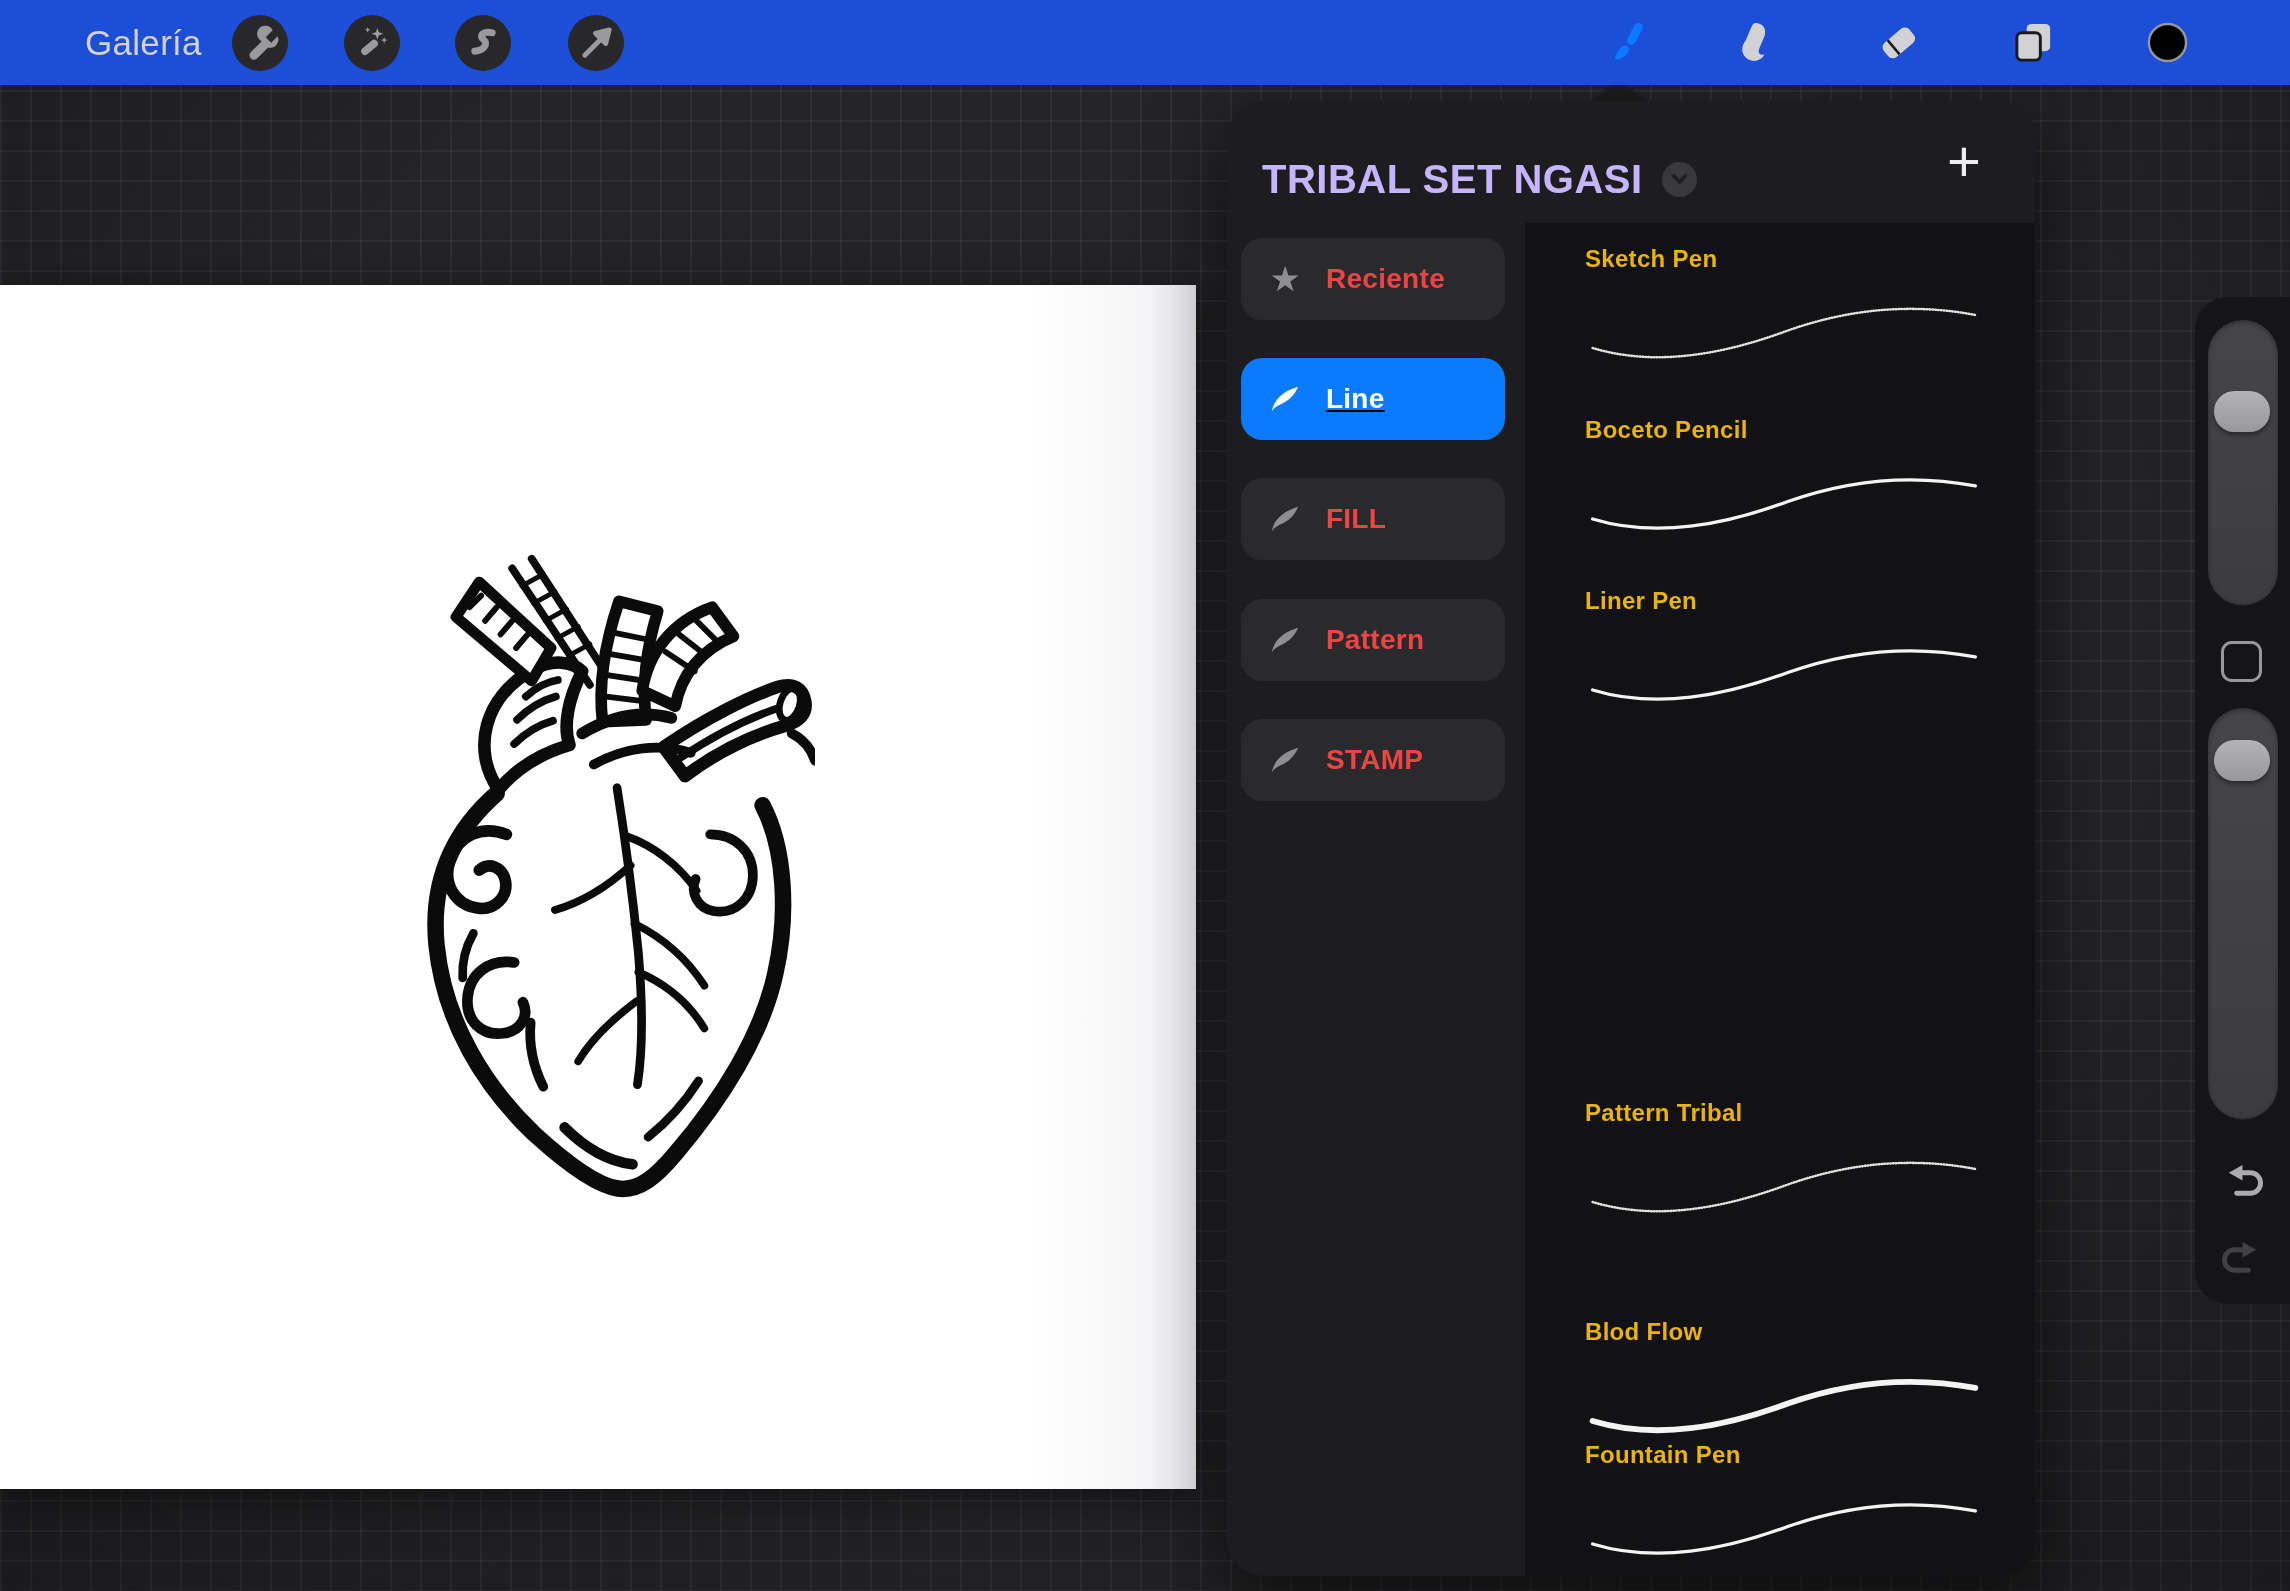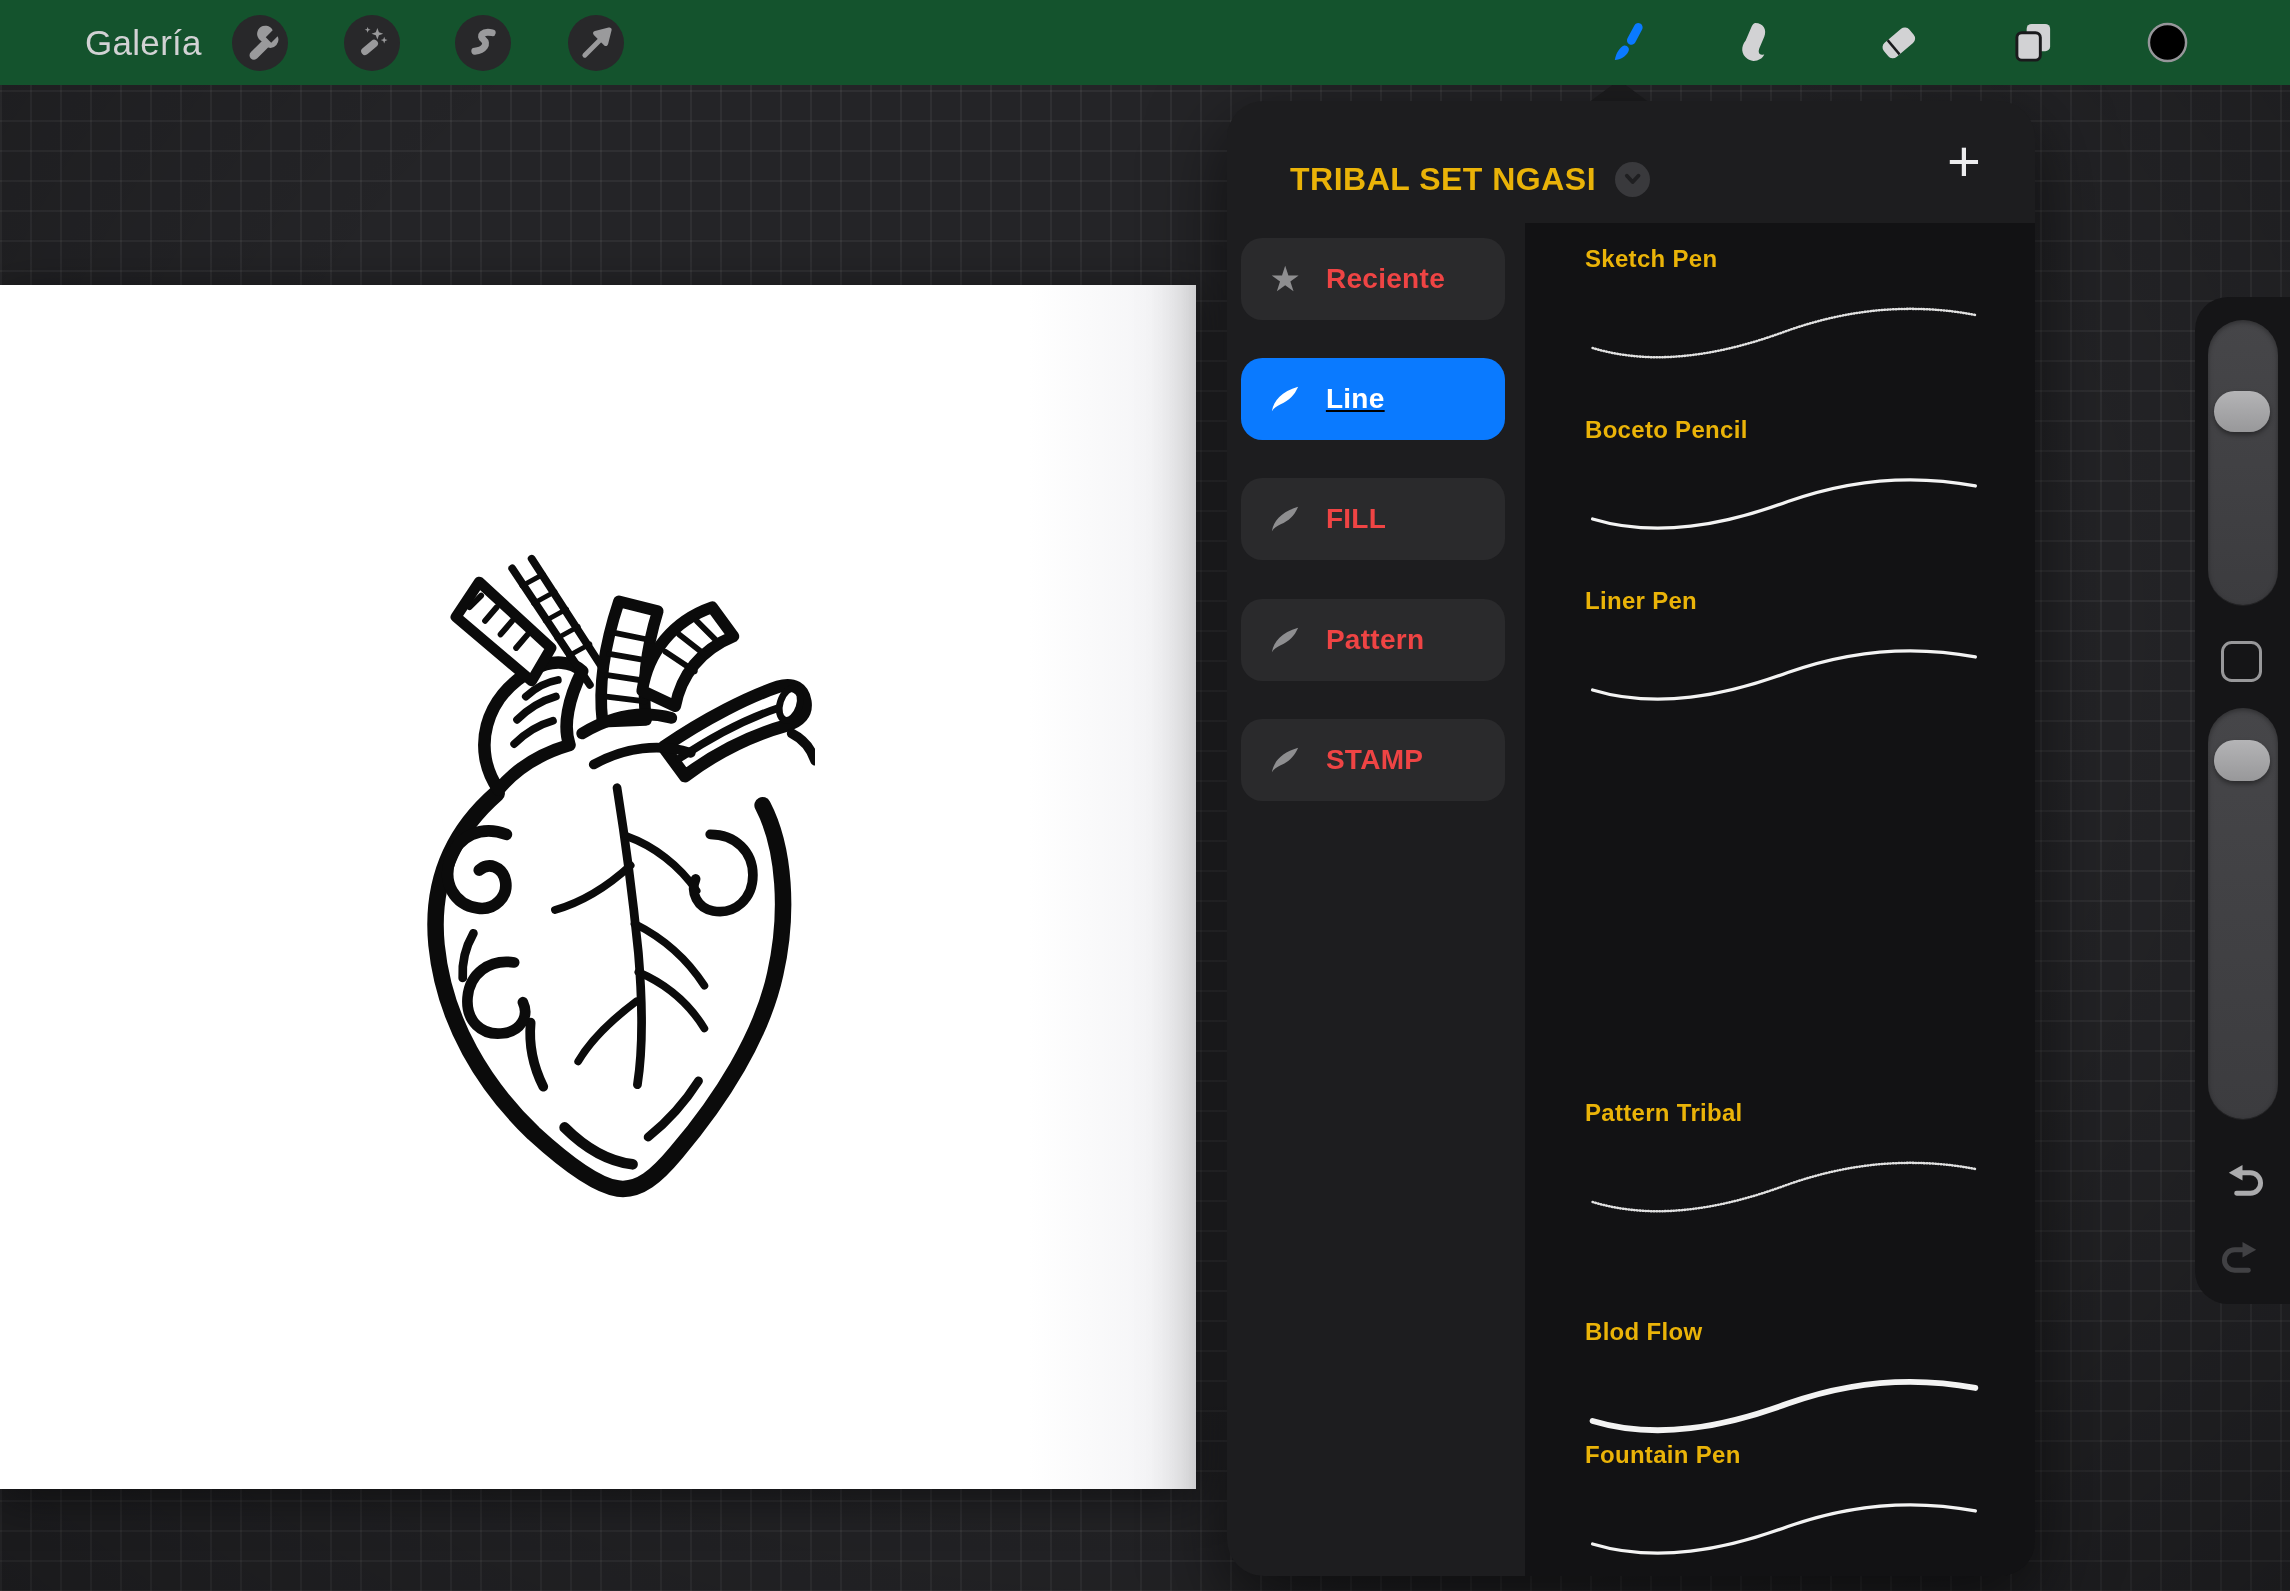--- a/index.html
+++ b/index.html
@@ -17,21 +17,21 @@
       linear-gradient(90deg, rgba(255,255,255,.05) 1.9px, transparent 1.9px);
     background-size:30px 30px;
   }
   .desk-vignette{
     position:absolute;left:0;top:0;width:2290px;height:1591px;
     background:radial-gradient(ellipse at 50% 40%, rgba(0,0,0,0) 55%, rgba(0,0,0,.28) 100%);
   }
   
   .topbar{
     position:absolute;left:0;top:0;width:2290px;height:85px;
-    background:#14532d;z-index:20;
+    background:#1d4ed8;z-index:20;
   }
   .gallery-label{
     position:absolute;left:85px;top:0;height:85px;display:flex;align-items:center;
     color:#d2d2d4;font-size:35px;font-weight:400;letter-spacing:0.3px;
   }
   .tool-circle{
     position:absolute;top:14.6px;width:56px;height:56px;border-radius:50%;
     background:#28282a;display:flex;align-items:center;justify-content:center;
   }
   .ticon{display:block;}
@@ -52,21 +52,21 @@
   }
   .panel-notch{
     position:absolute;left:1588px;top:80px;width:0;height:0;z-index:15;
     border-left:31px solid transparent;border-right:31px solid transparent;
     border-bottom:23px solid #1d1d1f;
   }
   .panel-header{
     position:absolute;left:35px;top:43px;height:70px;display:flex;align-items:center;z-index:3;
   }
   .panel-title{
-    color:#eab308;font-size:32px;font-weight:700;letter-spacing:0.5px;white-space:nowrap;margin-left:28px;
+    color:#c4b5fd;font-size:40px;font-weight:700;letter-spacing:0.5px;white-space:nowrap;
   }
   .chev-badge{
     width:35px;height:35px;border-radius:50%;background:#39393c;margin-left:19.4px;
     display:flex;align-items:center;justify-content:center;
   }
   .add-btn{
     position:absolute;right:37px;top:29px;width:68px;height:68px;z-index:3;
     color:#ececee;font-size:58px;font-weight:200;line-height:62px;text-align:center;
   }
   .cat-btn{

